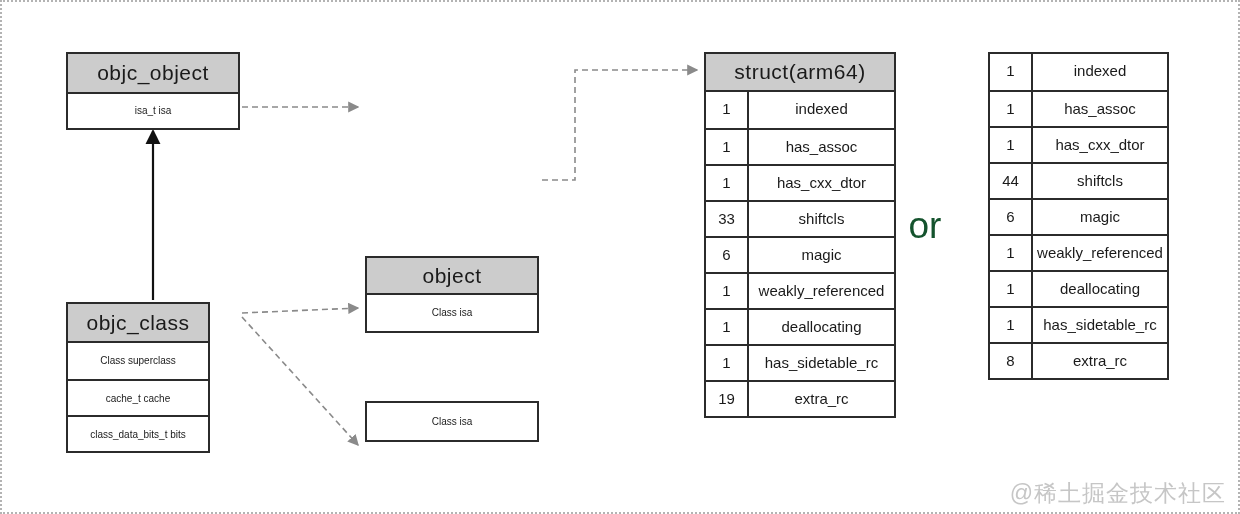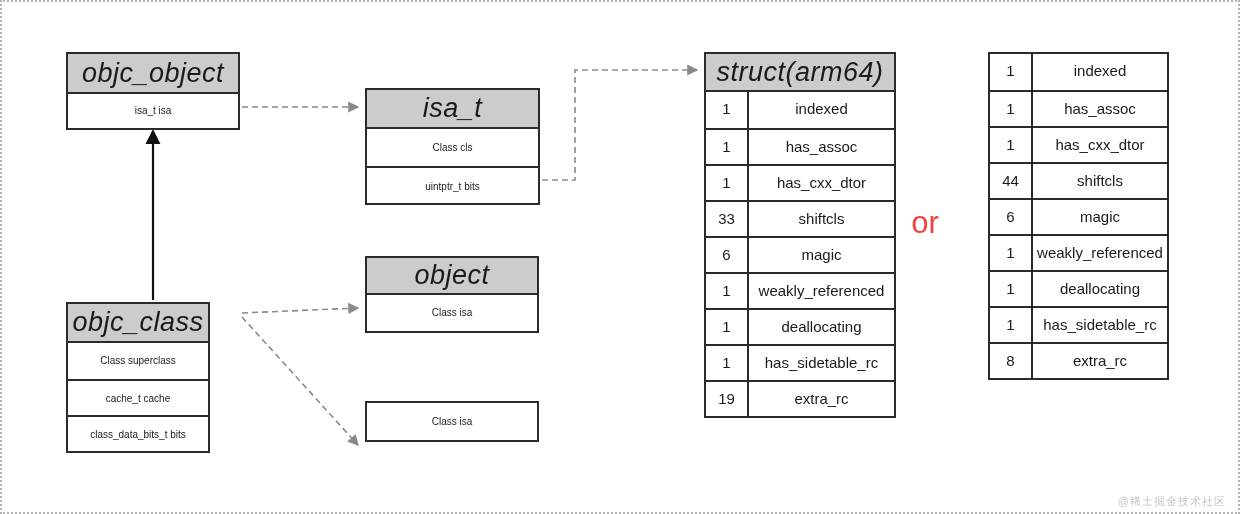--- a/index.html
+++ b/index.html
@@ -13,38 +13,38 @@
   .solid{stroke:var(--solid-arrow,#111);stroke-width:2.2;fill:none;}
   .mk-gray{fill:var(--dashed-arrow,#8a8a8a);}
   .mk-black{fill:var(--solid-arrow,#111);}
 
   .box,.bit-table{
     position:absolute;box-sizing:border-box;background:#fff;
     border:2px solid var(--box-border,#2b2b2b);
   }
   .box-title{
     height:var(--th,37px);line-height:var(--th,37px);text-align:center;
-    background:var(--header-fill,#ccc);font-size:27px;letter-spacing:.5px;
-    border-bottom:2px solid var(--box-border,#2b2b2b);white-space:nowrap;overflow:hidden;font-style:italic;
+    background:var(--header-fill,#ccc);font-size:21px;letter-spacing:.5px;
+    border-bottom:2px solid var(--box-border,#2b2b2b);white-space:nowrap;overflow:hidden;
   }
   .box-row{
     height:var(--rh,36px);line-height:var(--rh,36px);text-align:center;font-size:10px;
     box-sizing:border-box;white-space:nowrap;overflow:hidden;
   }
   .box-row + .box-row{border-top:2px solid var(--box-border,#2b2b2b);}
 
   .bit-row{display:flex;height:36px;box-sizing:border-box;}
   .bit-row + .bit-row{border-top:2px solid var(--box-border,#2b2b2b);}
   .bit-cell{line-height:34px;text-align:center;font-size:15px;white-space:nowrap;overflow:hidden;}
   .bit-cell.bits{width:41px;border-right:2px solid var(--box-border,#2b2b2b);flex:none;}
   .bit-cell.name{flex:1;}
 
   .or-label{position:absolute;left:898px;top:203px;width:50px;text-align:center;
-    font-size:31px;color:#ef4444;}
-  .watermark{position:absolute;right:12px;bottom:3px;font-size:11px;
+    font-size:37px;color:#14532d;}
+  .watermark{position:absolute;right:12px;bottom:3px;font-size:23px;
     color:var(--watermark,#c6c6c6);letter-spacing:1px;}
 </style>
 </head>
 <body>
 
 <div class="canvas">
 
   <svg class="arrows" viewBox="0 0 1240 514">
     <defs>
       <marker id="ah-gray" viewBox="0 0 8 8" refX="7" refY="4" markerWidth="7" markerHeight="7" orient="auto">
@@ -72,28 +72,20 @@
   <div class="box" style="left:64px;top:300px;width:144px;--th:37px;--rh:36px">
     <div class="box-title">objc_class</div>
     <div>
 
     <div class="box-row">Class superclass</div>
         <div class="box-row">cache_t cache</div>
         <div class="box-row">class_data_bits_t bits</div>
       </div>
   </div>
 
-  <div class="box" style="left:363px;top:86px;width:175px;--th:37px;--rh:37px">
-    <div class="box-title">isa_t</div>
-    <div>
-
-    <div class="box-row">Class cls</div>
-        <div class="box-row">uintptr_t bits</div>
-      </div>
-  </div>
 
   <div class="box" style="left:363px;top:254px;width:174px;--th:35px;--rh:36px">
     <div class="box-title">object</div>
     <div>
 
     <div class="box-row">Class isa</div>
       </div>
   </div>
 
   <div class="box" style="left:363px;top:399px;width:174px;--th:36px;--rh:37px">

